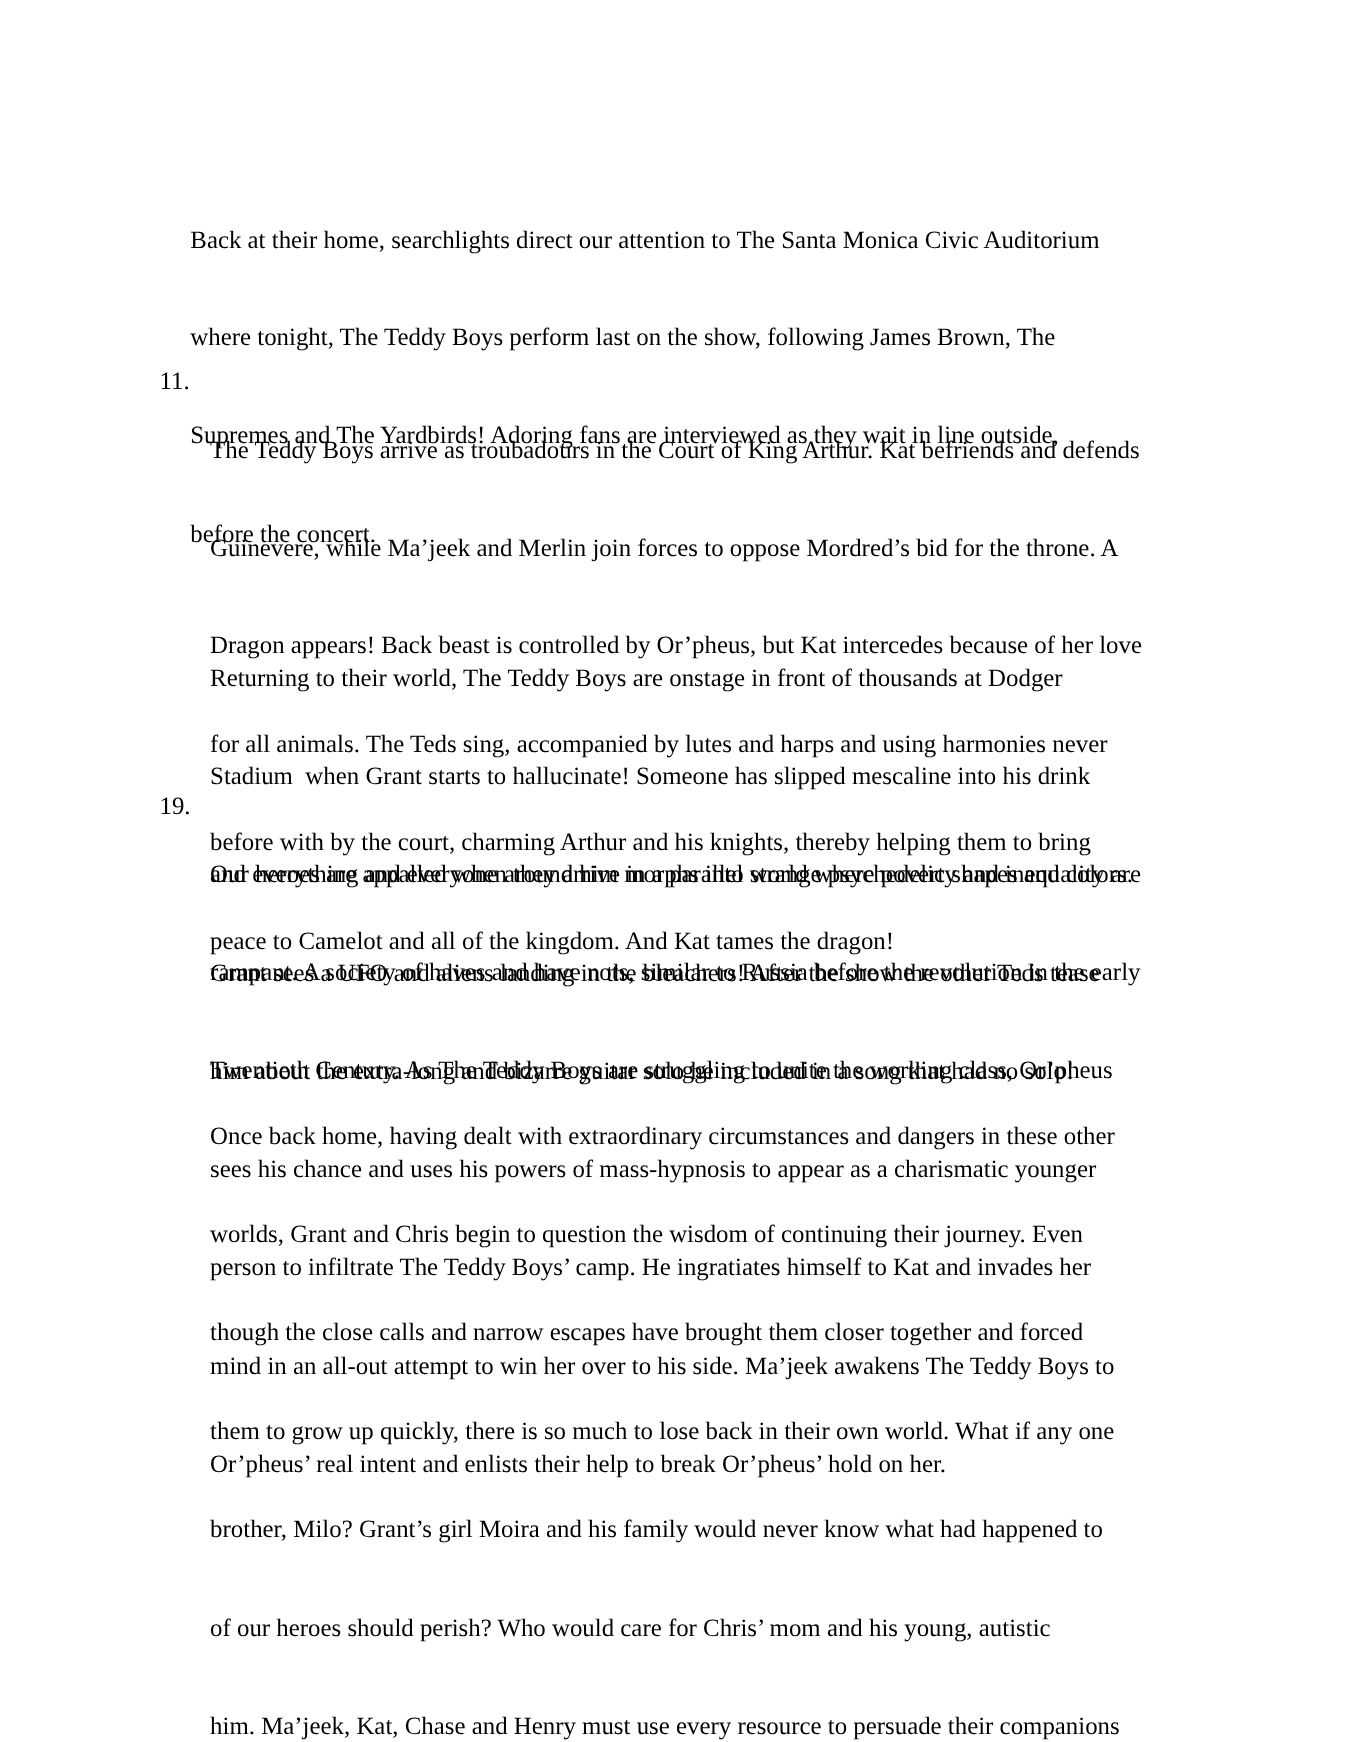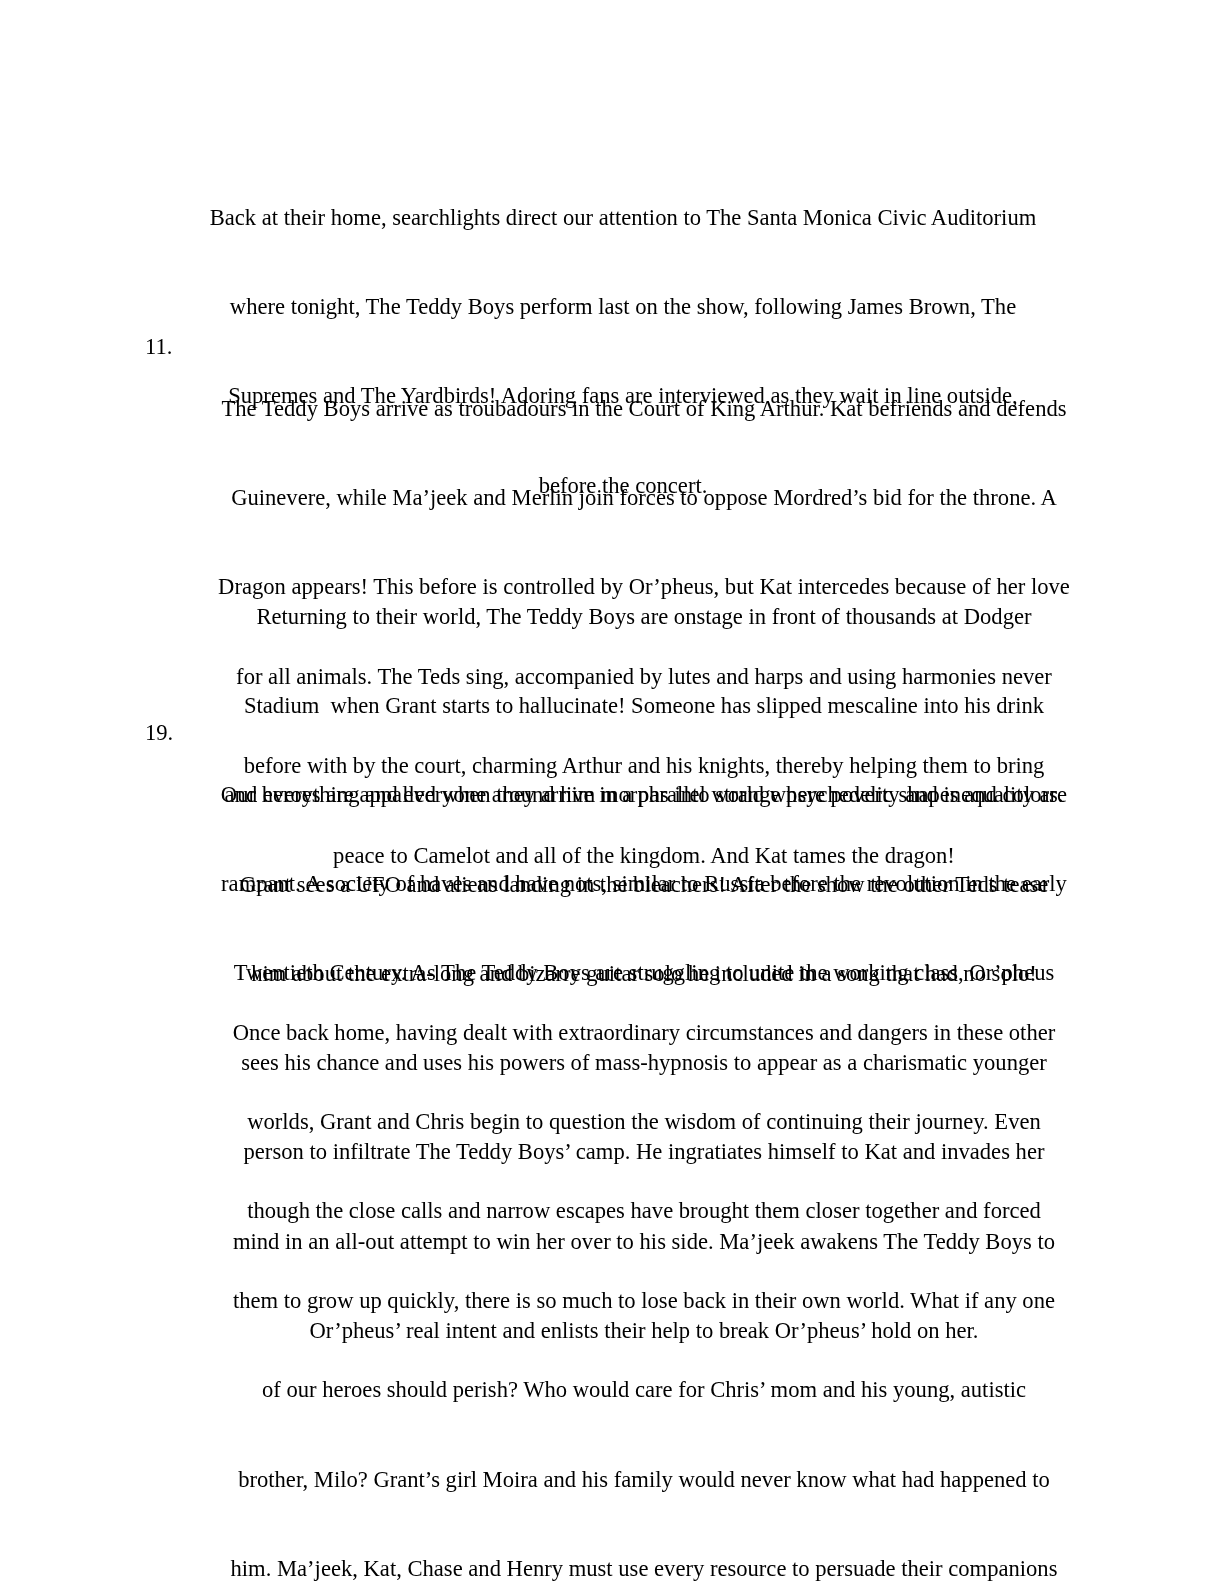--- a/index.html
+++ b/index.html
@@ -45,40 +45,40 @@
     top: 10px;
   }
   .item-body {
     position: absolute;
     left: 34px;
     top: 0;
     width: 906px;
     margin: 12px;
     white-space: pre-wrap;
   }
-  .line { display: block; white-space: pre; text-align: center; }
+  .line { display: block; white-space: pre; }
 </style>
 </head>
 <body>
 
 <div class="page">
 
   <p class="para intro">
     <span class="line">Back at their home, searchlights direct our attention to The Santa Monica Civic Auditorium</span>
     <span class="line">where tonight, The Teddy Boys perform last on the show, following James Brown, The</span>
     <span class="line">Supremes and The Yardbirds! Adoring fans are interviewed as they wait in line outside,</span>
     <span class="line">before the concert.</span>
   </p>
 
   <div class="item" style="top:322px;">
     <span class="item-num">11.</span>
     <p class="item-body">
       <span class="line">The Teddy Boys arrive as troubadours in the Court of King Arthur. Kat befriends and defends</span>
       <span class="line">Guinevere, while Ma’jeek and Merlin join forces to oppose Mordred’s bid for the throne. A</span>
-      <span class="line">Dragon appears! This before is controlled by Or’pheus, but Kat intercedes because of her love</span>
+      <span class="line">Dragon appears! Back beast is controlled by Or’pheus, but Kat intercedes because of her love</span>
       <span class="line">for all animals. The Teds sing, accompanied by lutes and harps and using harmonies never</span>
       <span class="line">before with by the court, charming Arthur and his knights, thereby helping them to bring</span>
       <span class="line">peace to Camelot and all of the kingdom. And Kat tames the dragon!</span>
     </p>
   </div>
 
   <div class="item" style="top:530px;">
     <p class="item-body">
       <span class="line">Returning to their world, The Teddy Boys are onstage in front of thousands at Dodger</span>
       <span class="line">Stadium  when Grant starts to hallucinate! Someone has slipped mescaline into his drink</span>
@@ -100,21 +100,21 @@
       <span class="line">Or’pheus’ real intent and enlists their help to break Or’pheus’ hold on her.</span>
     </p>
   </div>
 
   <div class="item" style="top:946px;">
     <p class="item-body">
       <span class="line">Once back home, having dealt with extraordinary circumstances and dangers in these other</span>
       <span class="line">worlds, Grant and Chris begin to question the wisdom of continuing their journey. Even</span>
       <span class="line">though the close calls and narrow escapes have brought them closer together and forced</span>
       <span class="line">them to grow up quickly, there is so much to lose back in their own world. What if any one</span>
+      <span class="line">brother, Milo? Grant’s girl Moira and his family would never know what had happened to</span>
       <span class="line">of our heroes should perish? Who would care for Chris’ mom and his young, autistic</span>
-      <span class="line">brother, Milo? Grant’s girl Moira and his family would never know what had happened to</span>
       <span class="line">him. Ma’jeek, Kat, Chase and Henry must use every resource to persuade their companions</span>
       
       
     </p>
   </div>
 
 </div>
 
 </body></html>

